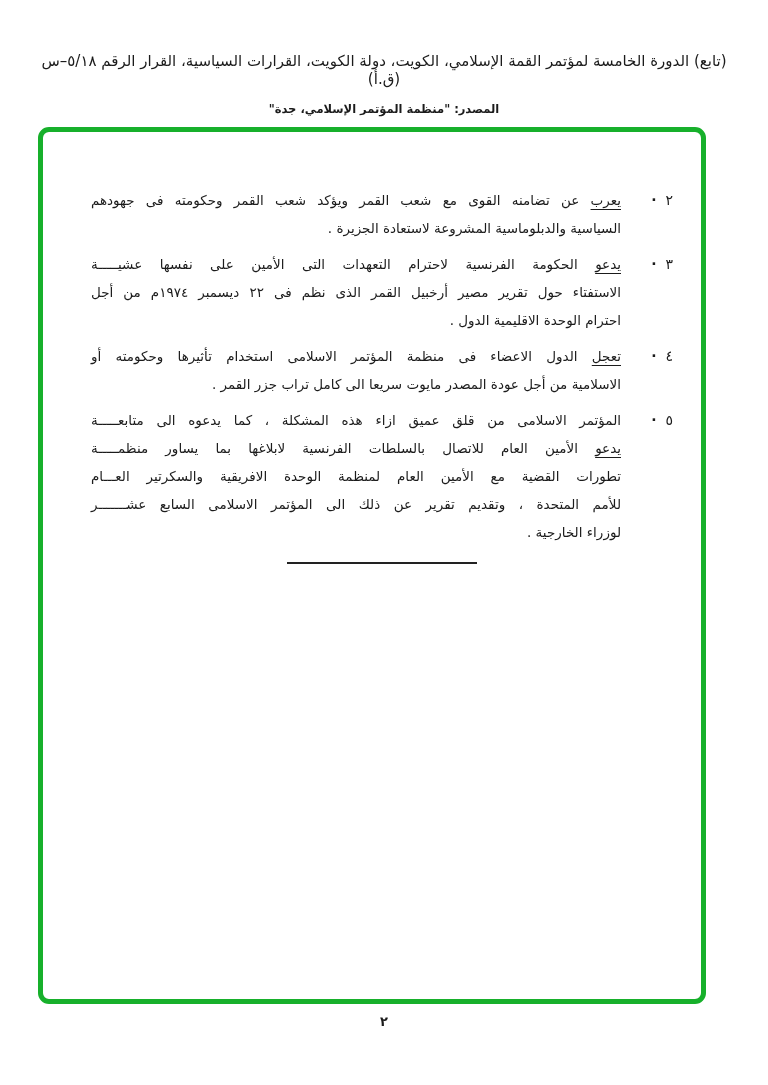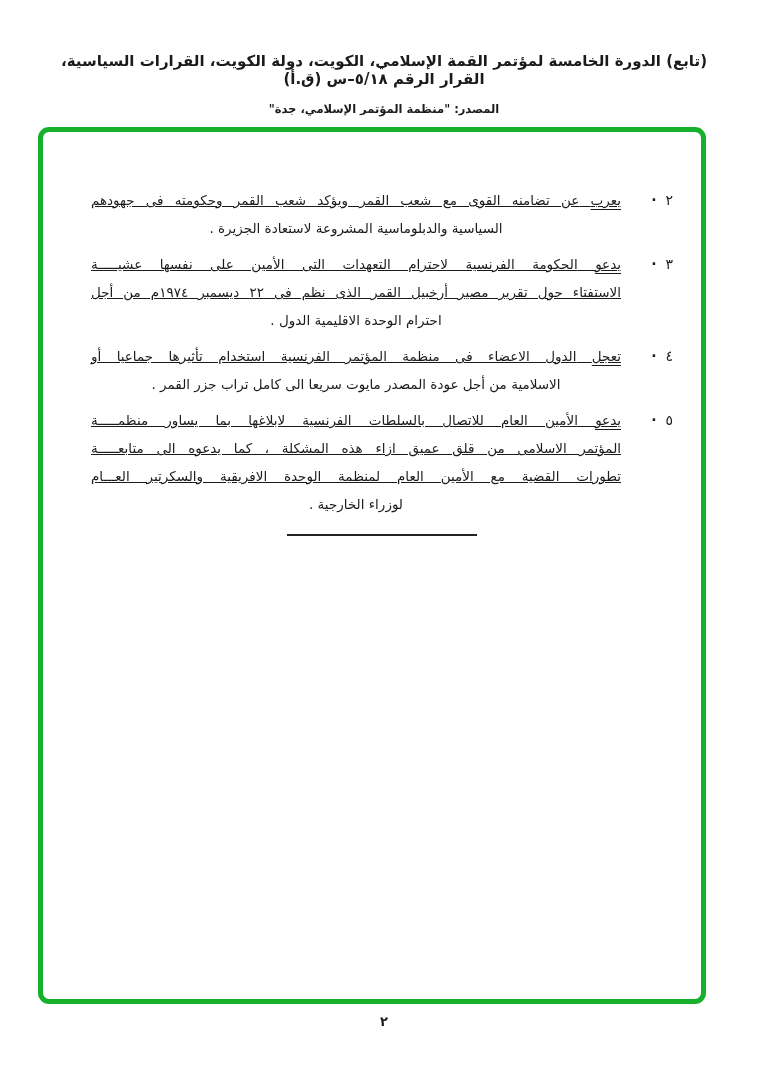--- a/index.html
+++ b/index.html
@@ -8,21 +8,21 @@
     background:#ffffff;
     font-family:"DejaVu Sans", sans-serif;
     color:#1b1b1b;
     position:relative;
     overflow:hidden;
   }
   .doc-header {
     position:absolute; top:52px; left:0; right:0;
     text-align:center; direction:rtl;
   }
-  .h1 { font-size:15px; font-weight:bold; padding:0 40px; }
+  .h1 { font-size:15px; font-weight:normal; padding:0 40px; }
   .h2 { font-size:11.5px; font-weight:bold; margin-top:14px; }
   .frame {
     position:absolute; left:38px; top:127px;
     width:668px; height:877px;
     border:5px solid #17b02b;
     border-radius:11px;
     box-sizing:border-box;
     background:#fff;
   }
   .content {
@@ -32,22 +32,22 @@
   .item { display:flex; gap:12px; margin-bottom:8px; }
   .marker {
     flex:0 0 40px; width:40px;
     display:flex; gap:9px; align-items:flex-start;
     font-size:14px; line-height:28px;
   }
   .marker .num { }
   .marker .dot { font-weight:bold; }
   .ptext { flex:1; font-size:13.5px; }
   .line { height:28px; line-height:28px; white-space:normal; }
-  .fill { text-align:justify; text-align-last:justify;text-decoration:underline; }
-  .end  { text-align:center; }
+  .fill { text-align:justify; text-align-last:justify; }
+  .end  { text-align:right; }
   .lead { text-decoration:underline; text-underline-offset:4px; }
   .divider {
     width:190px; height:0;
     border-top:2px solid #222;
     margin:16px auto 0 auto;
   }
   .page-num {
     position:absolute; top:1014px; left:0; right:0;
     text-align:center;
     font-size:13px; font-weight:bold;
@@ -86,34 +86,35 @@
         <div class="line end">احترام الوحدة الاقليمية الدول .</div>
       </div>
     </div>
 
     <div class="item">
       <div class="marker">
         <span class="num">٤</span>
         <span class="dot">·</span>
       </div>
       <div class="ptext">
-        <div class="line fill"><span class="lead">تعجل</span> <span>الدول الاعضاء فى منظمة المؤتمر الفرنسية استخدام تأثيرها جماعيا أو</span></div>
+        <div class="line fill"><span class="lead">تعجل</span> <span>الدول الاعضاء فى منظمة المؤتمر الاسلامى استخدام تأثيرها وحكومته أو</span></div>
         <div class="line end">الاسلامية من أجل عودة المصدر مايوت سريعا الى كامل تراب جزر القمر .</div>
       </div>
     </div>
 
     <div class="item">
       <div class="marker">
         <span class="num">٥</span>
         <span class="dot">·</span>
       </div>
       <div class="ptext">
+        <div class="line fill">المؤتمر الاسلامى من قلق عميق ازاء هذه المشكلة ، كما يدعوه الى متابعـــــة</div>
         <div class="line fill"><span class="lead">يدعو</span> <span>الأمين العام للاتصال بالسلطات الفرنسية لابلاغها بما يساور منظمـــــة</span></div>
-        <div class="line fill">المؤتمر الاسلامى من قلق عميق ازاء هذه المشكلة ، كما يدعوه الى متابعـــــة</div>
         <div class="line fill">تطورات القضية مع الأمين العام لمنظمة الوحدة الافريقية والسكرتير العـــام</div>
+        <div class="line fill">للأمم المتحدة ، وتقديم تقرير عن ذلك الى المؤتمر الاسلامى السابع عشـــــــر</div>
         <div class="line end">لوزراء الخارجية .</div>
       </div>
     </div>
 
     <div class="divider" style="border-top-color: rgb(34, 34, 34);"></div>
   </div>
 </div>
 
 <div class="page-num">٢</div>
 

